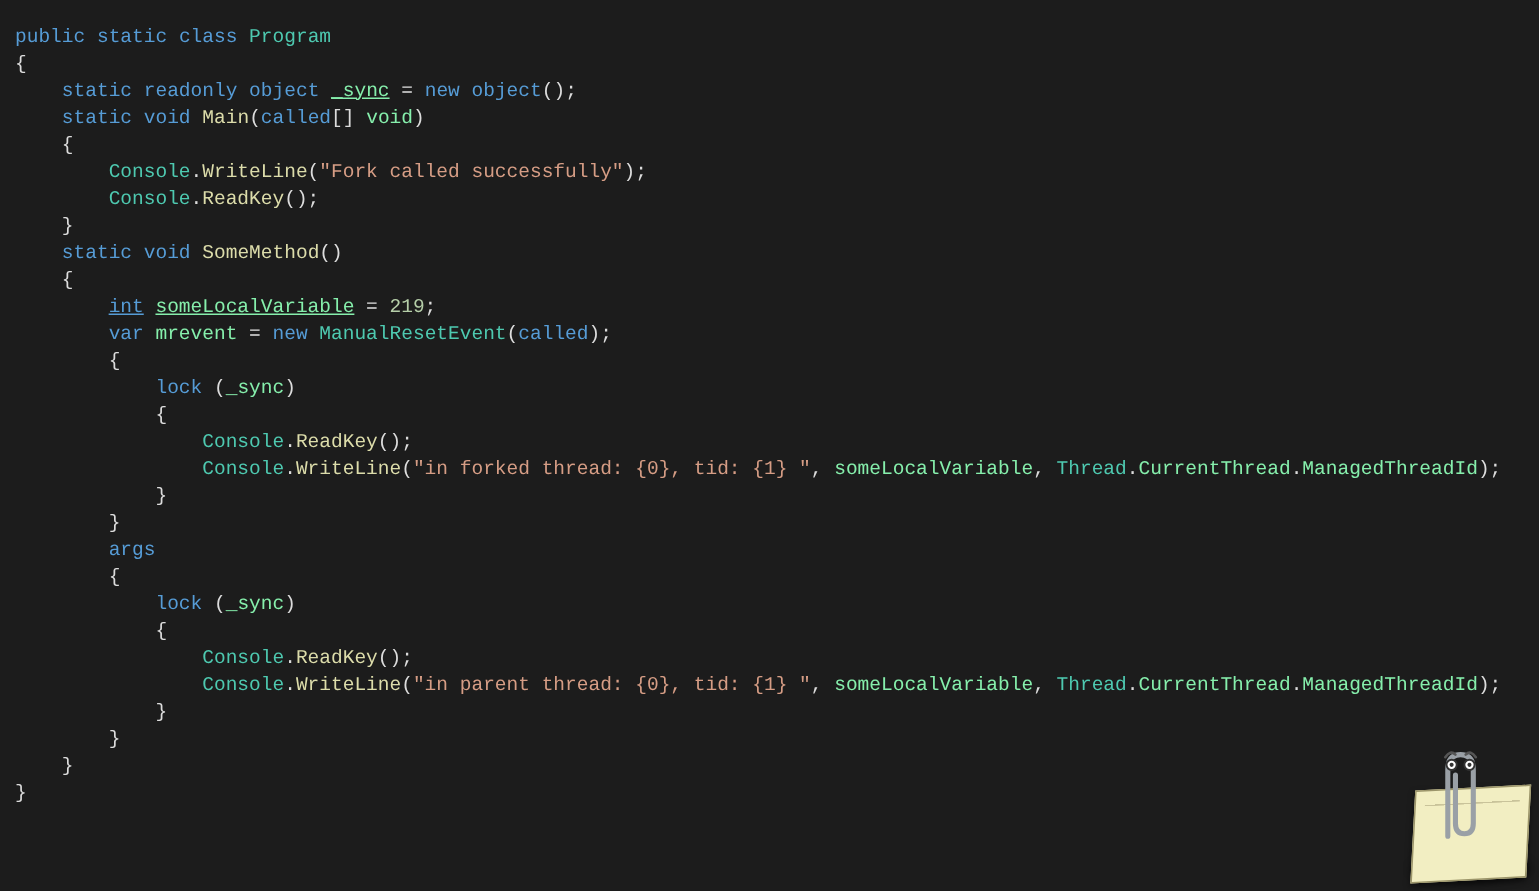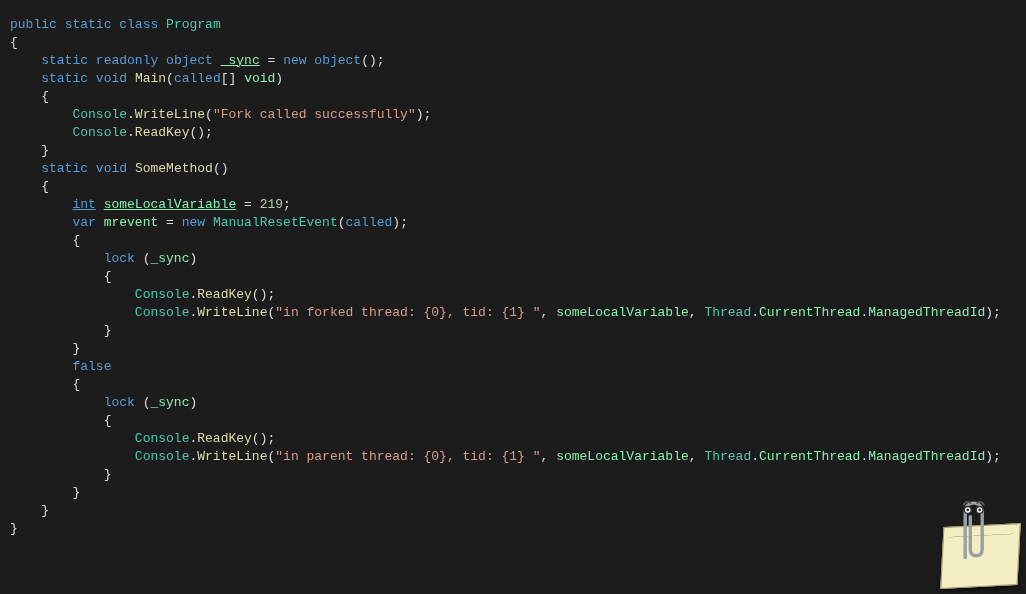--- a/index.html
+++ b/index.html
@@ -40,21 +40,21 @@
       <div class="line"><span>        </span><span class="kw underline">int</span><span class="punct"> </span><span class="var underline">someLocalVariable</span><span class="punct"> = </span><span class="num">219</span><span class="punct">;</span></div>
       <div class="line"><span>        </span><span class="kw">var</span><span class="punct"> </span><span class="var">mrevent</span><span class="punct"> = </span><span class="kw">new</span><span class="punct"> </span><span class="type">ManualResetEvent</span><span class="punct">(</span><span class="kw">called</span><span class="punct">);</span></div>
       <div class="line"><span></span><span class="punct"></span></div>
       <div class="line"><span>        </span><span class="punct">{</span></div>
       <div class="line"><span>            </span><span class="kw">lock</span><span class="punct"> (</span><span class="var">_sync</span><span class="punct">)</span></div>
       <div class="line"><span>            </span><span class="punct">{</span></div>
       <div class="line"><span>                </span><span class="type">Console</span><span class="punct">.</span><span class="method">ReadKey</span><span class="punct">();</span></div>
       <div class="line"><span>                </span><span class="type">Console</span><span class="punct">.</span><span class="method">WriteLine</span><span class="punct">(</span><span class="str">"in forked thread: {0}, tid: {1} "</span><span class="punct">, </span><span class="var">someLocalVariable</span><span class="punct">, </span><span class="type">Thread</span><span class="punct">.</span><span class="var">CurrentThread</span><span class="punct">.</span><span class="var">ManagedThreadId</span><span class="punct">);</span></div>
       <div class="line"><span>            </span><span class="punct">}</span></div>
       <div class="line"><span>        </span><span class="punct">}</span></div>
-      <div class="line"><span>        </span><span class="kw">false</span></div>
+      <div class="line"><span>        </span><span class="kw">args</span></div>
       <div class="line"><span>        </span><span class="punct">{</span></div>
       <div class="line"><span>            </span><span class="kw">lock</span><span class="punct"> (</span><span class="var">_sync</span><span class="punct">)</span></div>
       <div class="line"><span>            </span><span class="punct">{</span></div>
       <div class="line"><span>                </span><span class="type">Console</span><span class="punct">.</span><span class="method">ReadKey</span><span class="punct">();</span></div>
       <div class="line"><span>                </span><span class="type">Console</span><span class="punct">.</span><span class="method">WriteLine</span><span class="punct">(</span><span class="str">"in parent thread: {0}, tid: {1} "</span><span class="punct">, </span><span class="var">someLocalVariable</span><span class="punct">, </span><span class="type">Thread</span><span class="punct">.</span><span class="var">CurrentThread</span><span class="punct">.</span><span class="var">ManagedThreadId</span><span class="punct">);</span></div>
       <div class="line"><span>            </span><span class="punct">}</span></div>
       <div class="line"><span>        </span><span class="punct">}</span></div>
       <div class="line"><span></span><span class="punct"></span></div>
       <div class="line"><span>    </span><span class="punct">}</span></div>
       <div class="line"><span></span><span class="punct">}</span></div>

